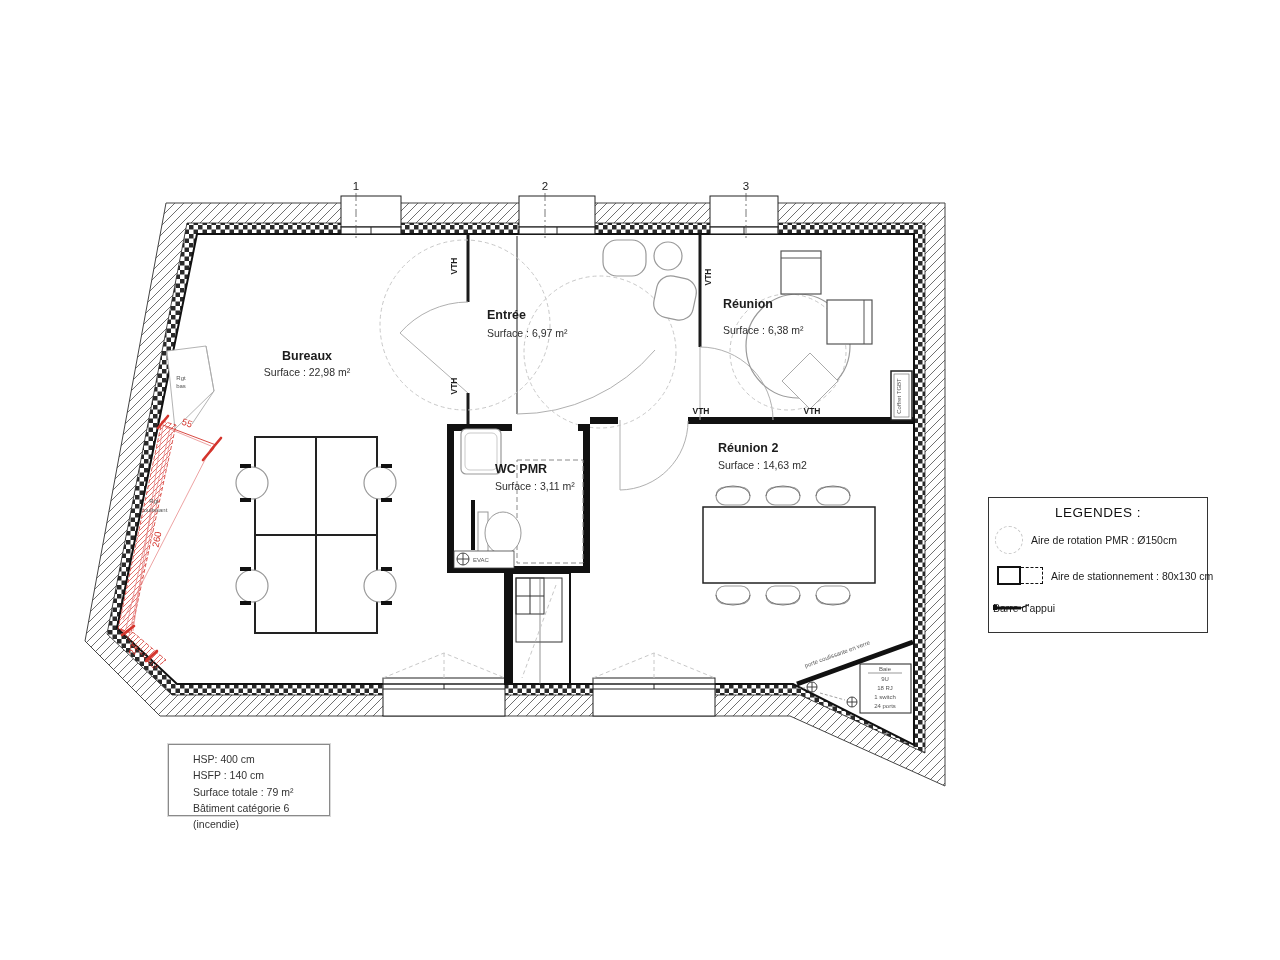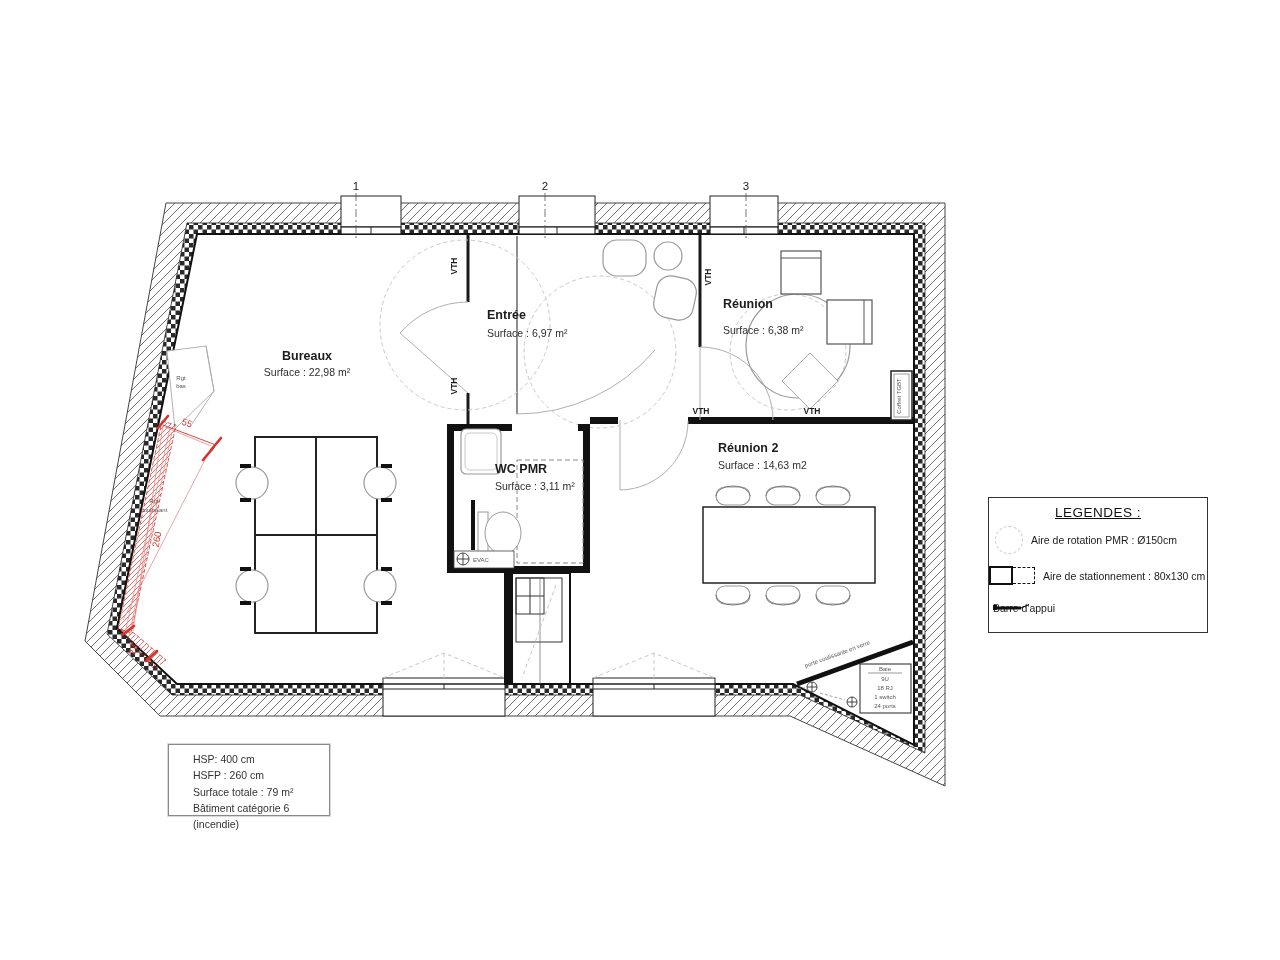--- a/index.html
+++ b/index.html
@@ -15,21 +15,21 @@
   .part{stroke:#1a1a1a;stroke-width:3;fill:none;}
   .gray{stroke:#999;stroke-width:1.2;fill:#fff;}
   .dashc{stroke:#c8c8c8;stroke-width:1;fill:none;stroke-dasharray:4 3;}
   .arc{stroke:#b0b0b0;stroke-width:1;fill:none;}
   .redln{stroke:#e98b8b;stroke-width:0.8;fill:none;}
   .redtick{stroke:#d4342c;stroke-width:2.6;stroke-linecap:round;}
 
   .legend-box{position:absolute;left:988px;top:497px;width:218px;height:134px;
     border:1.5px solid #333;background:#fff;}
   .legend-title{position:absolute;top:7px;left:0;right:0;text-align:center;
-    font-size:13.5px;color:#111;text-decoration:underline;letter-spacing:0.5px;}
+    font-size:13.5px;color:#111;letter-spacing:0.5px;}
   .lg-row{position:absolute;display:flex;align-items:center;gap:8px;font-size:10.5px;color:#1c1c1c;white-space:nowrap;}
   .sym-circle{width:26px;height:26px;border:1.2px dashed #c9c9c9;border-radius:50%;flex:0 0 auto;}
   .sym-park{display:flex;flex:0 0 auto;}
   .sym-park .a{width:20px;height:15px;border:2.2px solid #111;}
   .sym-park .b{width:21px;height:15px;border:1.2px dashed #111;border-left:none;margin-top:1px;}
   .info-box{position:absolute;left:168px;top:744px;width:162px;height:72px;
     border:1px solid #8a8a8a;outline:1px solid #d9d9d9;background:#fff;
     padding:6px 24px;box-sizing:border-box;font-size:10.5px;color:#333;line-height:1.55;}
 </style>
 </head>
@@ -295,36 +295,36 @@
     <text class="t-surf" x="495" y="490">Surface : 3,11 m²</text>
   </g>
 </svg>
 
 <div class="legend-box">
   <div class="legend-title">LEGENDES :</div>
   <div class="lg-row" style="left:6px;top:28px;">
     <span class="sym-circle"></span>
     <span>Aire de rotation PMR : Ø150cm</span>
   </div>
-  <div class="lg-row" style="left:0;top:68px;">
+  <div class="lg-row" style="left:8px;top:68px;">
     <span class="sym-park">
           <span class="a"></span>
           <span class="b"></span>
         </span>
     <span>Aire de stationnement : 80x130 cm</span>
   </div>
   <div class="lg-row" style="left:4px;top:104px;">
     <svg width="36" height="12">
       <rect x="0" y="3" width="4" height="5" fill="#111"></rect>
       <line x1="3" y1="6" x2="28" y2="6" stroke="#111" stroke-width="3"></line>
       <line x1="28" y1="6" x2="35" y2="3" stroke="#111" stroke-width="1.2"></line>
     </svg>
     <span>Barre d'appui</span>
   </div>
 </div>
 
 <div class="info-box">
   <div>HSP: 400 cm</div>
-  <div>HSFP : 260 cm</div>
+  <div>HSFP : 140 cm</div>
   <div>Surface totale : 79 m²</div>
   <div>Bâtiment catégorie 6 (incendie)</div>
 </div>
 </div>
 
 </body></html>

